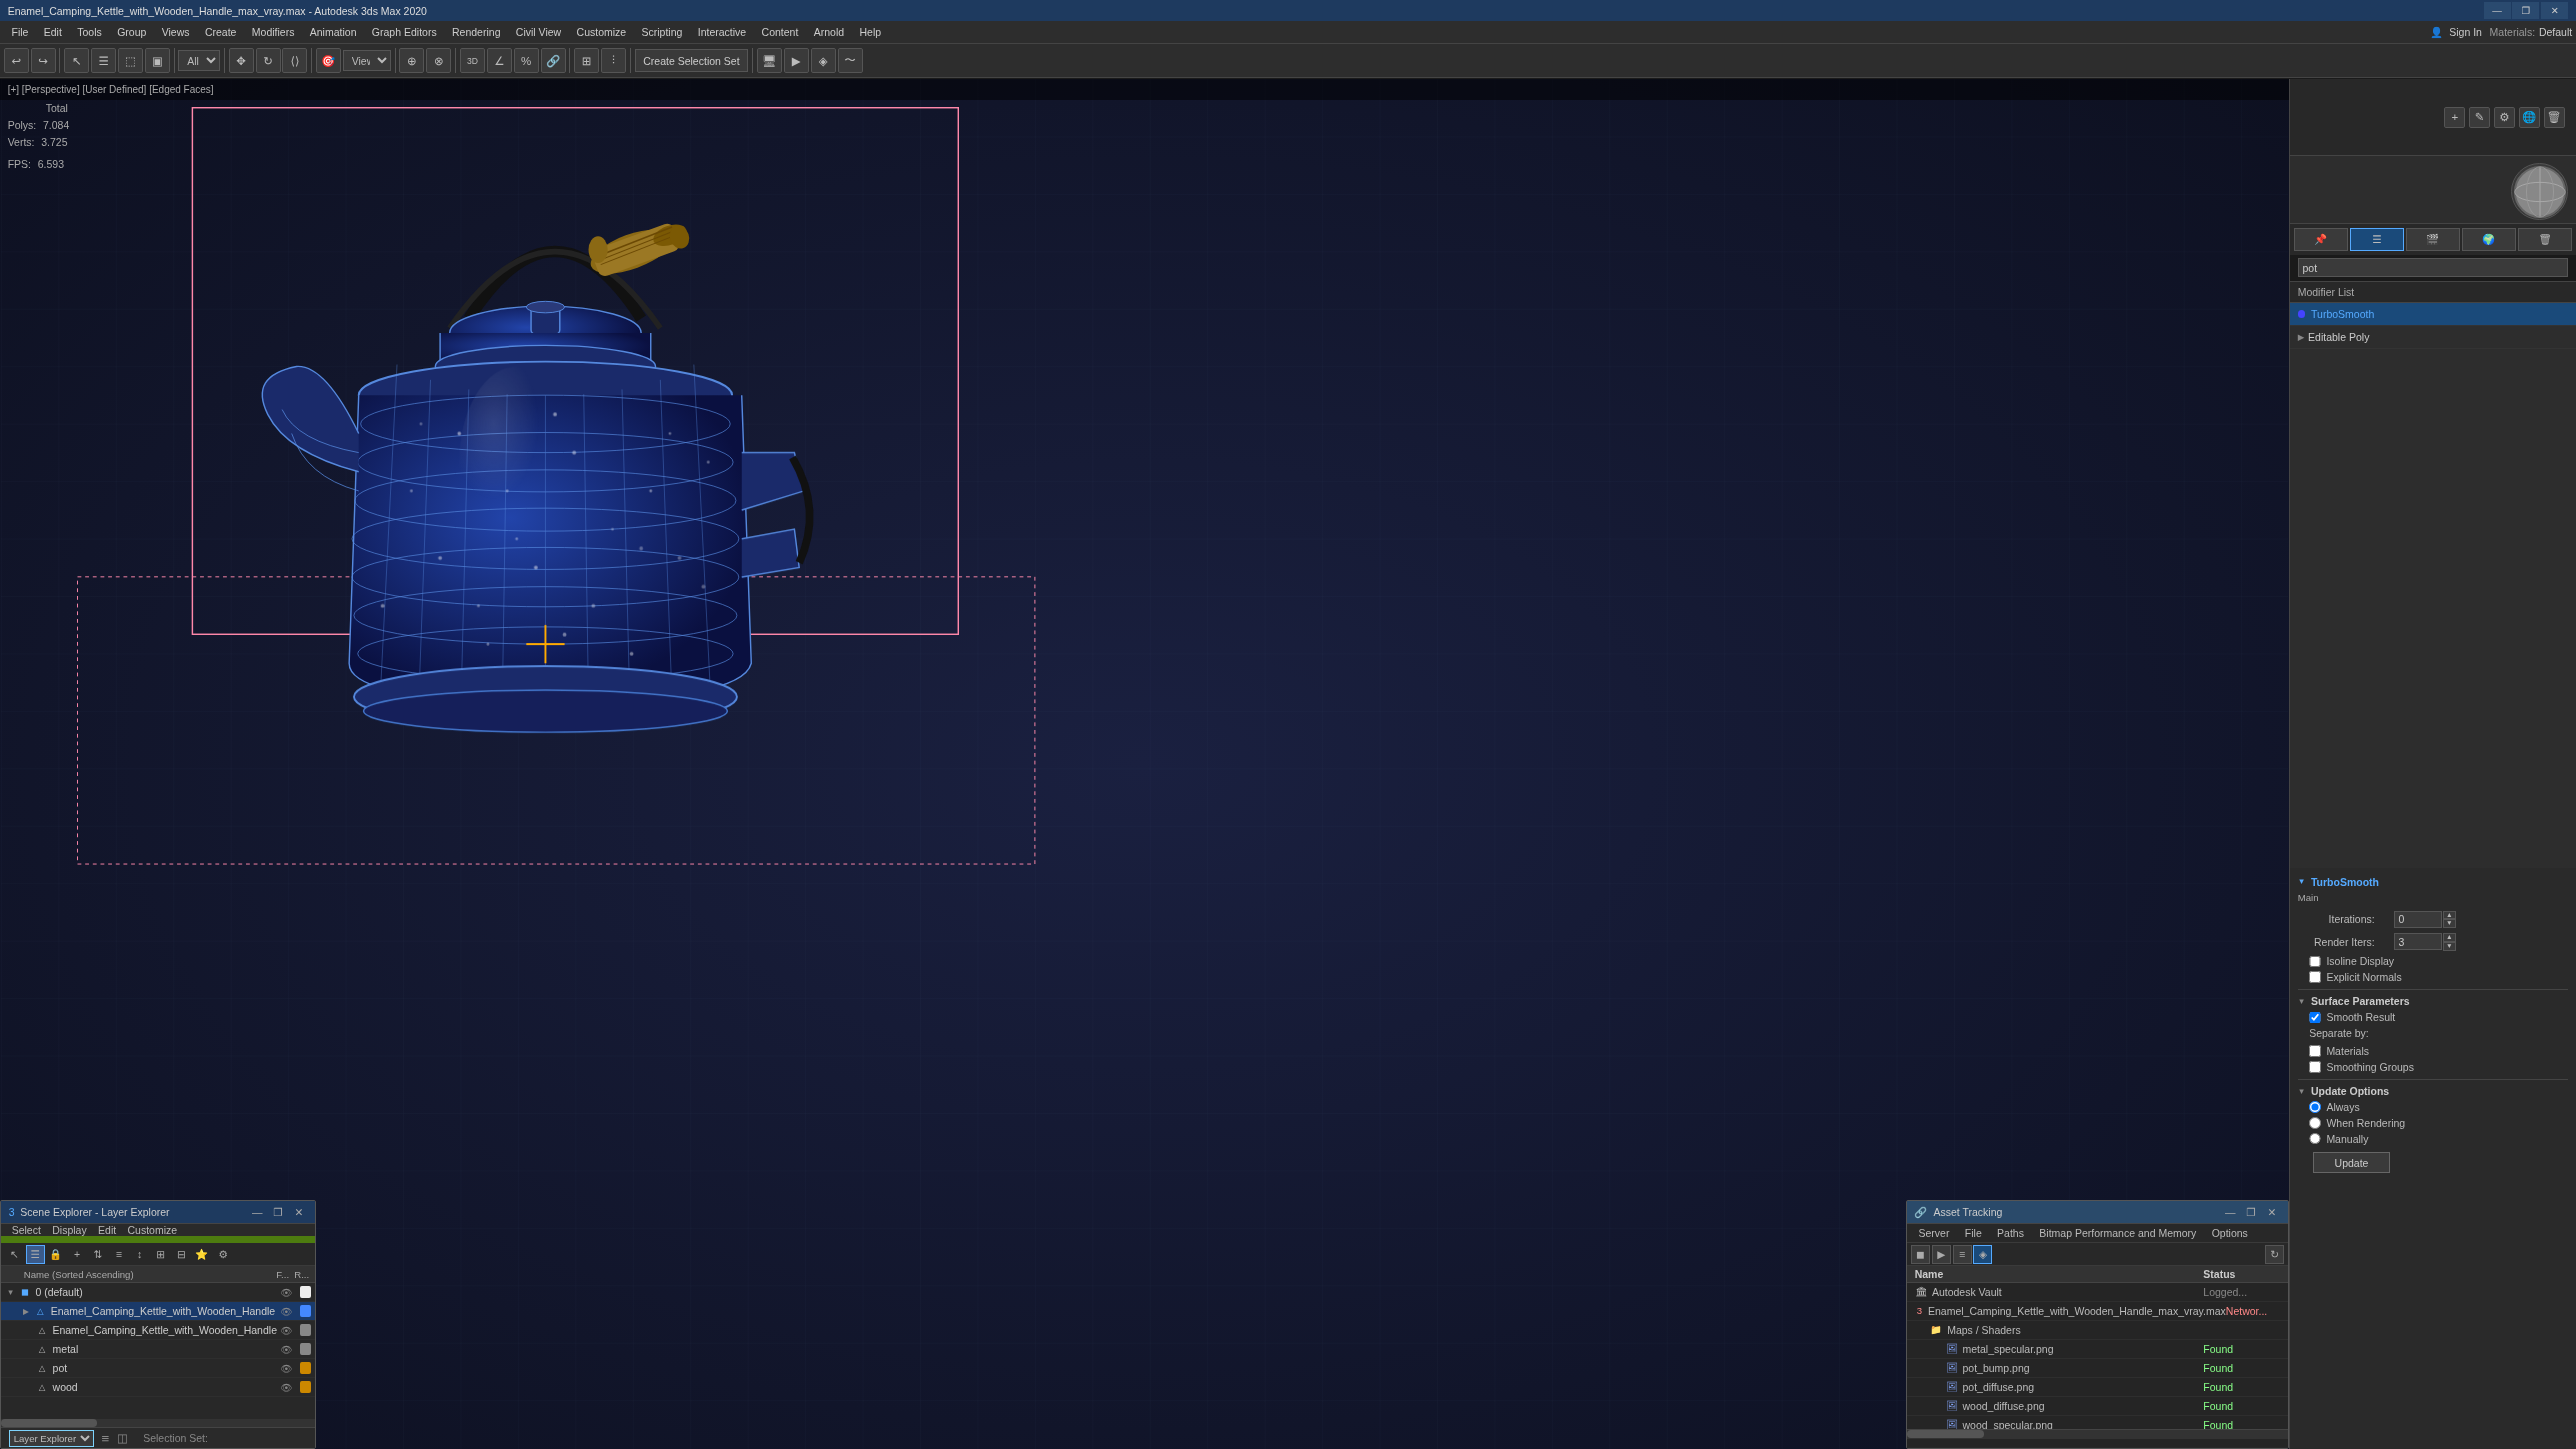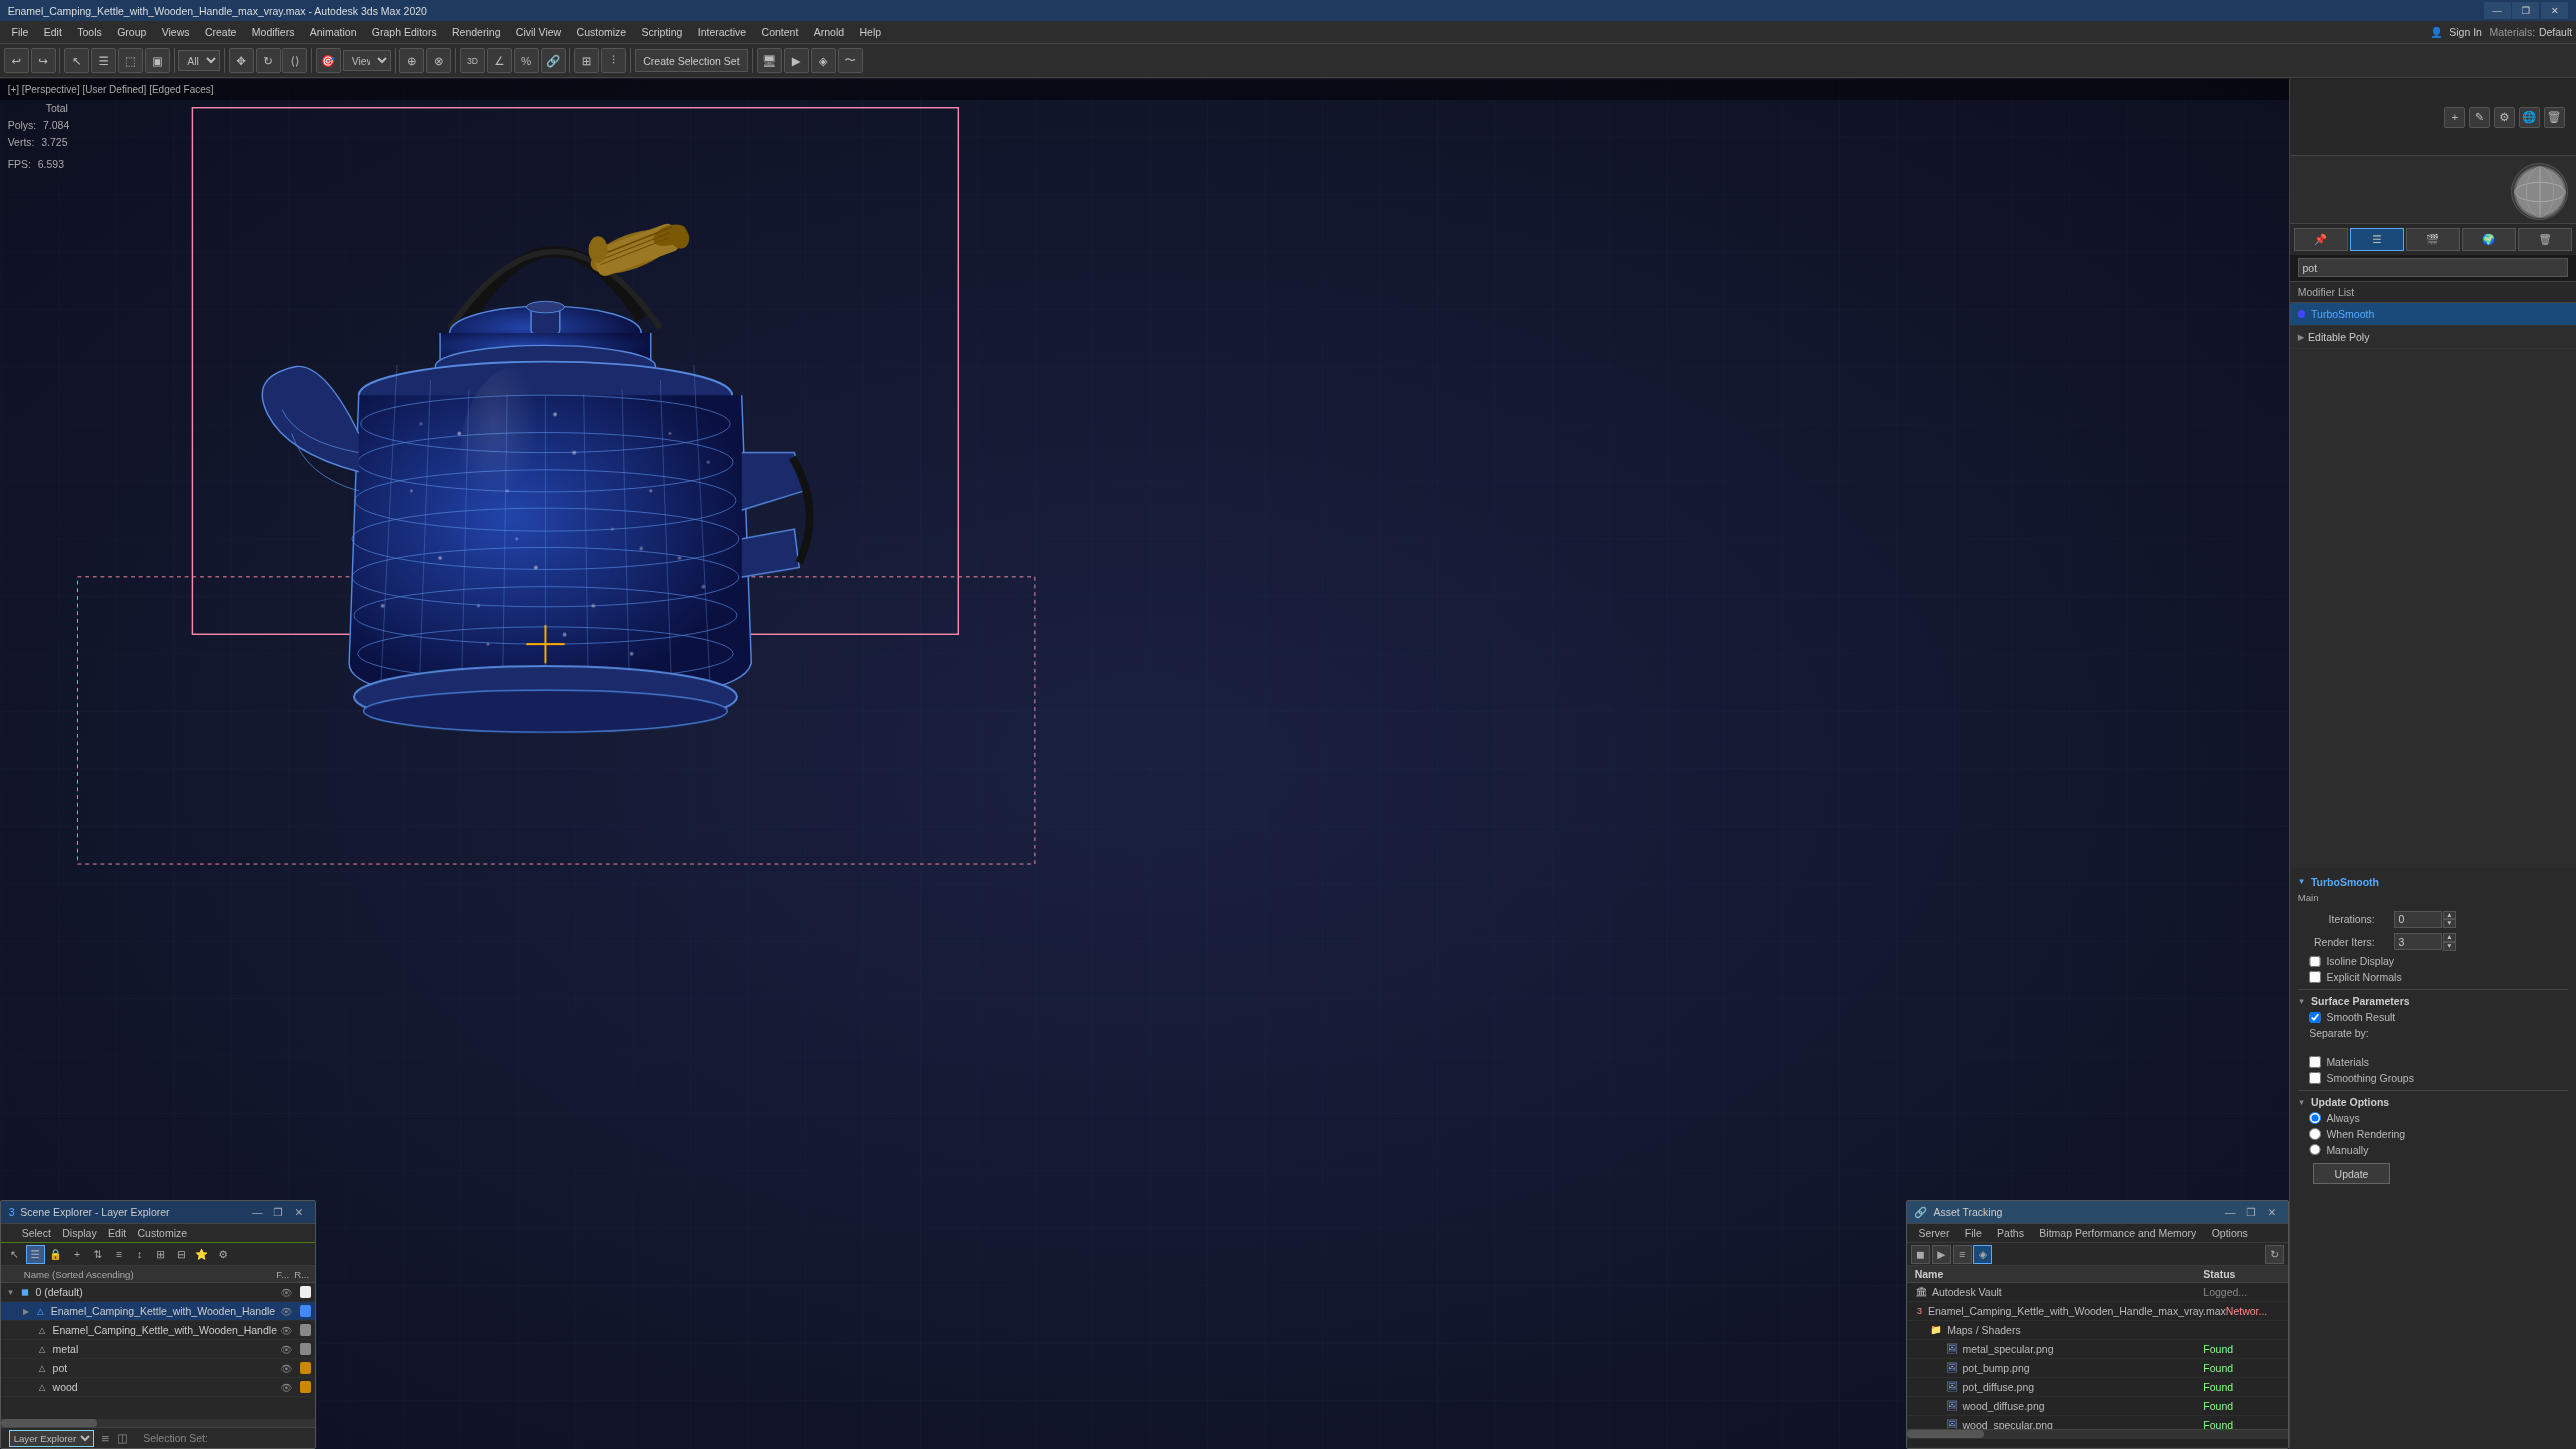--- a/index.html
+++ b/index.html
@@ -415,22 +415,22 @@
       cursor: pointer;
       font-size: 10.5px;
       display: flex; align-items: center; justify-content: center;
     }
 
     #scene-explorer-menubar {
       height: 19px;
       background: #2a2a2a;
       display: flex;
       align-items: center;
-      padding: 0 15px;
-      border-bottom: 1px solid #4d7c0f;
+      padding: 0 5px;
+      border-bottom: 7px solid #4d7c0f;
     }
     .se-menu-item {
       padding: 1px 5.7px;
       color: #bbb;
       cursor: pointer;
       font-size: 10.5px;
     }
 
     #scene-explorer-toolbar {
       height: 23px;
@@ -940,21 +940,21 @@
 
     <div class="param-section-header">
       <span>Surface Parameters</span>
     </div>
 
     <div class="param-checkbox-row">
       <input type="checkbox" id="smooth-result" checked="" style="">
       <label for="smooth-result">Smooth Result</label>
     </div>
 
-    <div style="padding-left:11.5px;margin-bottom:17px;">
+    <div style="padding-left:11.5px;margin-bottom:6px;">
       <span style="color:#bbb;font-size:10.5px;">Separate by:</span>
     </div>
     <div class="param-checkbox-row">
       <input type="checkbox" id="materials" style="">
       <label for="materials">Materials</label>
     </div>
     <div class="param-checkbox-row">
       <input type="checkbox" id="smoothing-groups" style="">
       <label for="smoothing-groups">Smoothing Groups</label>
     </div>

